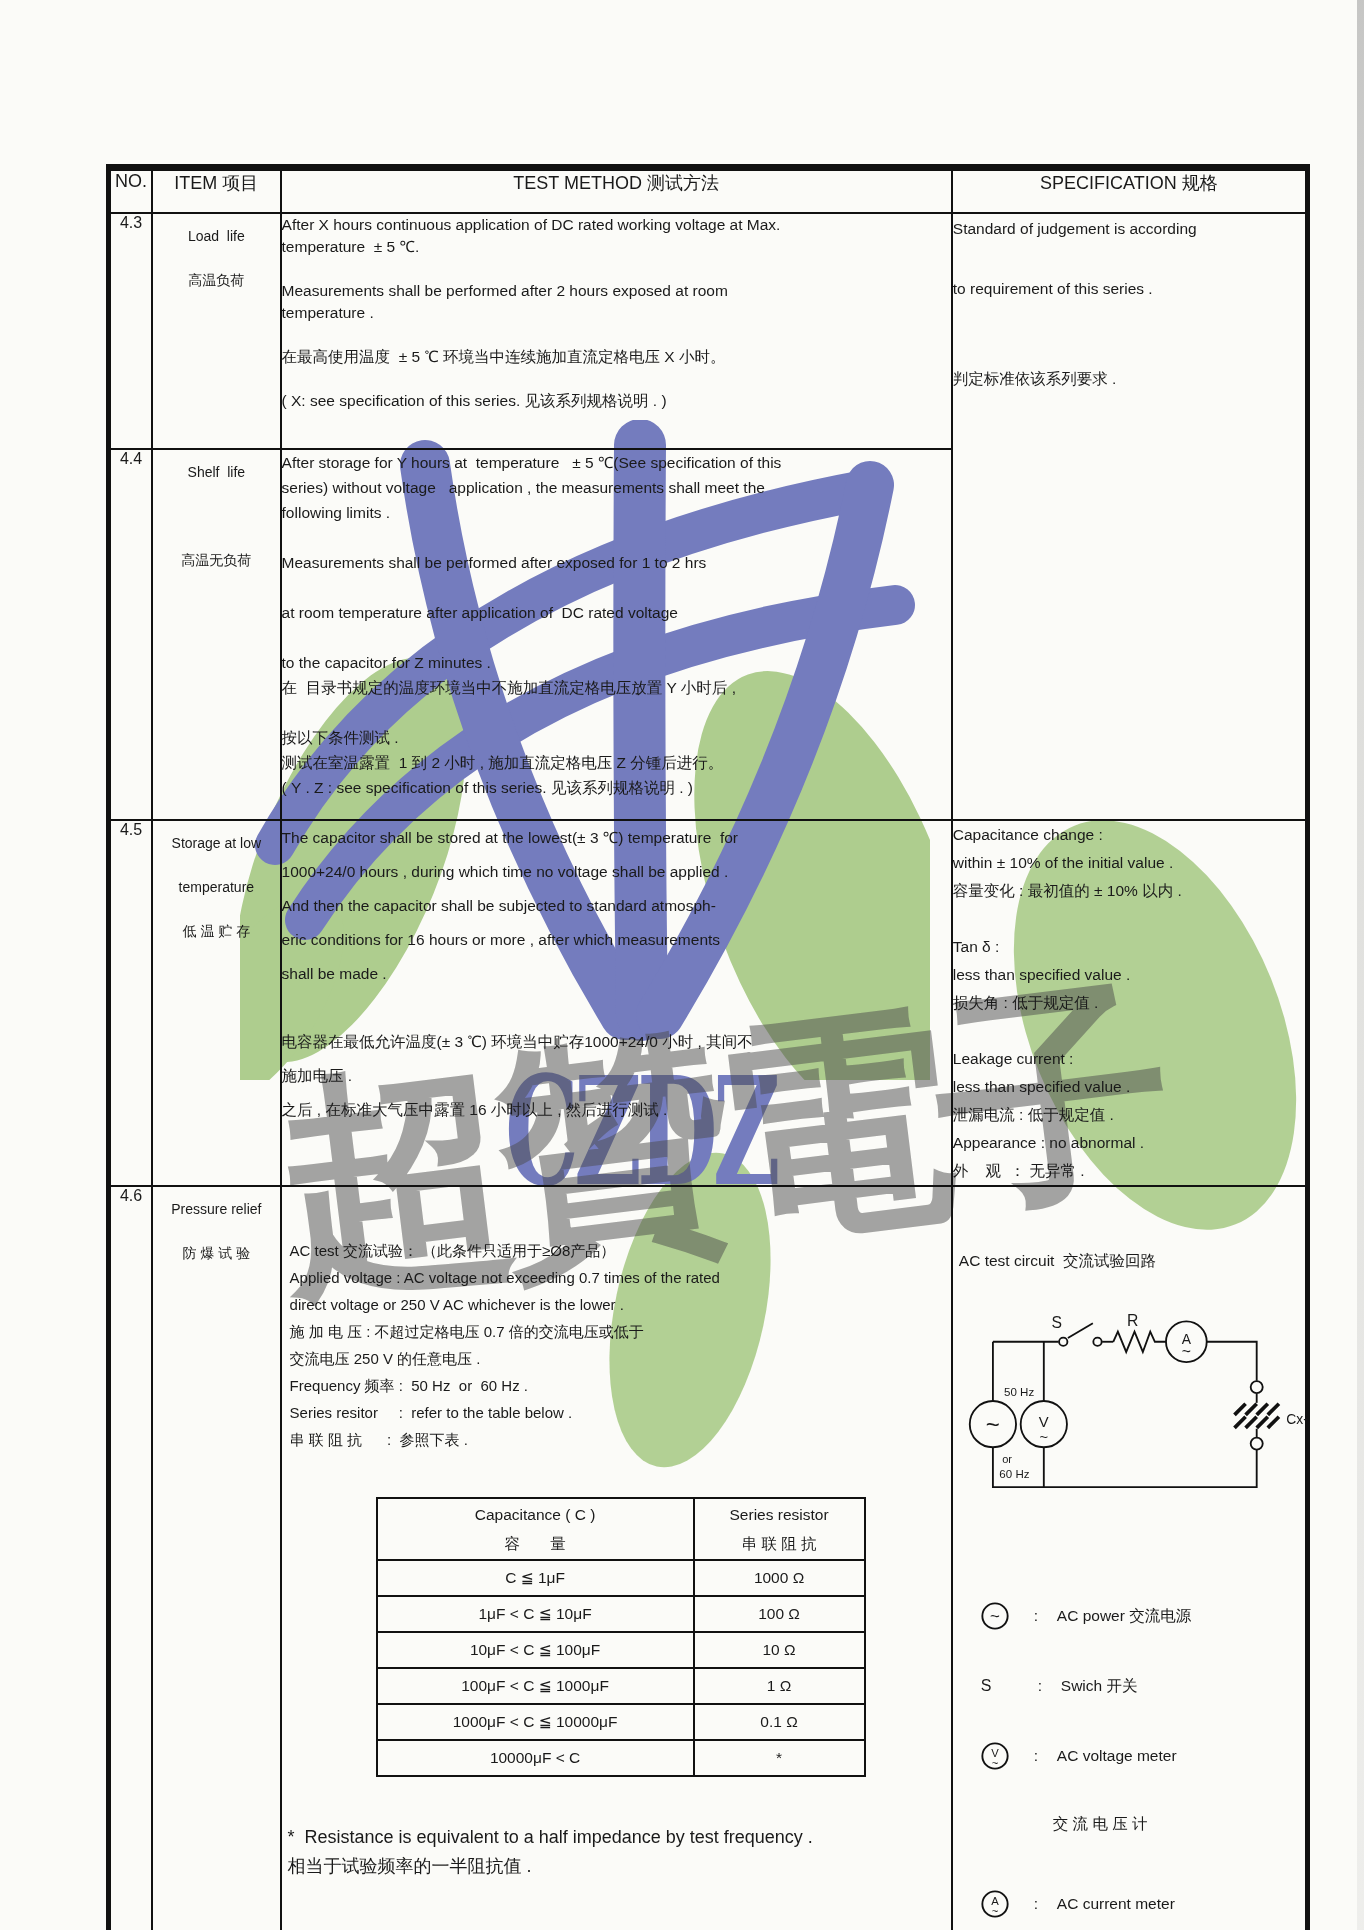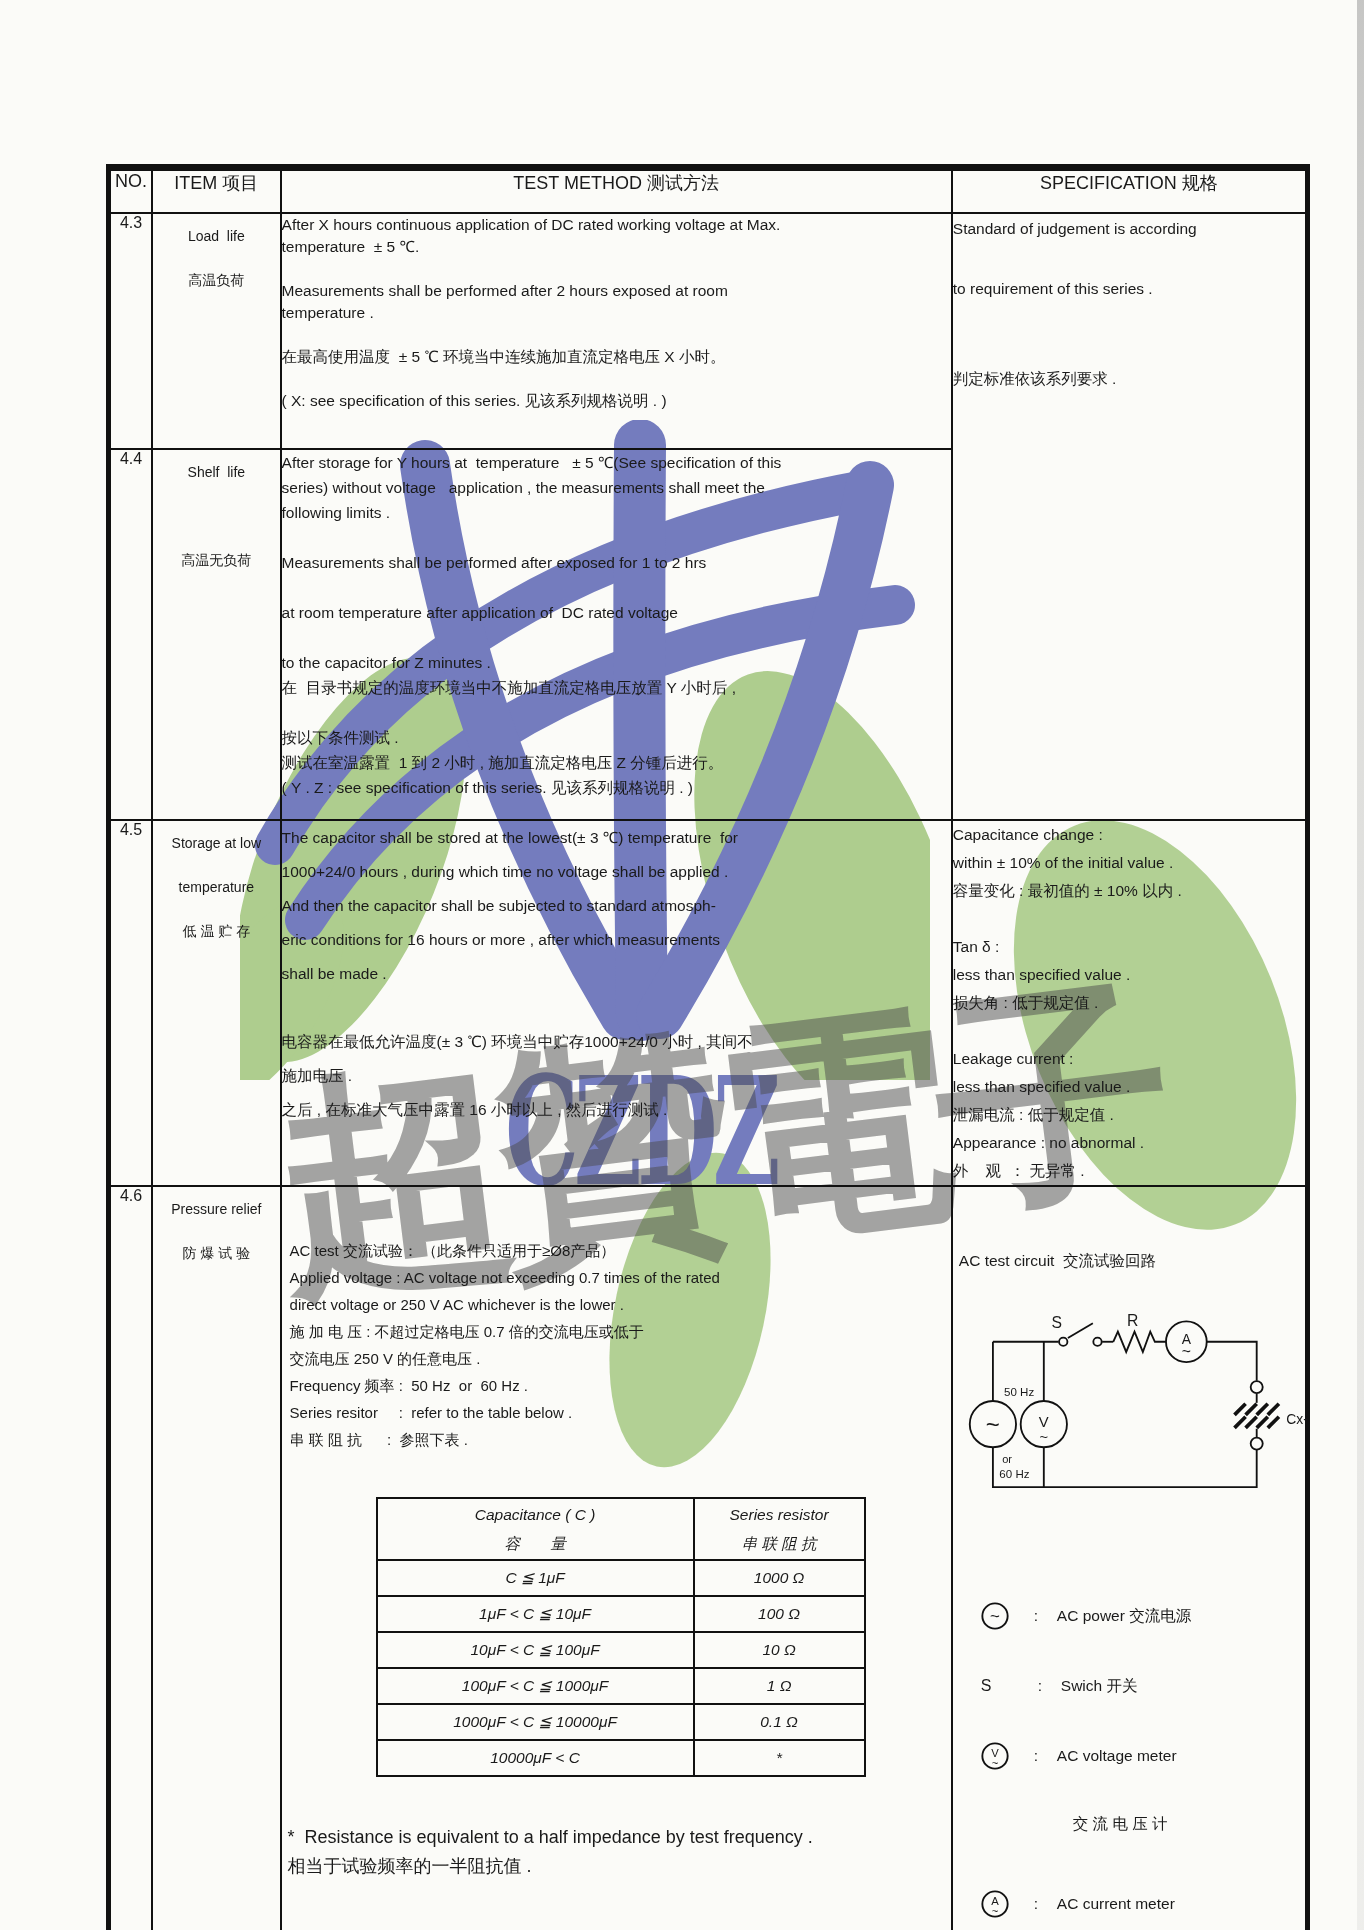--- a/index.html
+++ b/index.html
@@ -39,37 +39,37 @@
   .m44{line-height:25px;padding-top:12px;}
   .m45{line-height:34px;padding-top:12px;}
   .s43{line-height:30px;padding-top:26px;}
   .s45{line-height:28px;padding-top:16px;}
   .m46text{font-size:15px;white-space:pre-wrap;line-height:27px;padding:14px 4px 0 8px;}
   .footnote{font-size:18px;white-space:pre-wrap;line-height:29px;margin-top:10px;padding-left:6px;}
 
   
   table.rtable{border-collapse:collapse;table-layout:fixed;width:488px;margin:8px 0 0 94px;}
   table.rtable th,table.rtable td{border:2px solid var(--border-color);text-align:center;
-       font-weight:normal;font-size:15.5px;font-style:italic;}
+       font-weight:normal;font-size:15.5px;}
   table.rtable th{white-space:pre-wrap;line-height:29px;height:60px;vertical-align:middle;}
   table.rtable td{height:34px;vertical-align:middle;}
 
   
   .circuit-title{font-size:15.5px;margin-top:28px;padding-left:6px;}
   svg.circuit{margin:6px 0 0 12px;display:block;}
   .cline{stroke:var(--border-color);stroke-width:2;fill:none;}
   .chatch{stroke:var(--border-color);stroke-width:4;fill:none;}
   .ctext{fill:var(--text-color);font-family:"Liberation Sans",sans-serif;}
   .legend{margin-top:14px;font-size:15.5px;}
   .lrow{display:flex;align-items:center;height:34px;padding-left:24px;}
   .licon{width:36px;display:flex;justify-content:center;align-items:center;}
   .lS{font-size:16px;justify-content:flex-start;padding-left:4px;}
   .lcolon{width:30px;text-align:center;margin-left:8px;}
   .llabel{margin-left:6px;white-space:pre-wrap;}
-  .lsub{padding-left:100px;height:30px;line-height:30px;white-space:pre-wrap;margin-left:20px;}
+  .lsub{padding-left:100px;height:30px;line-height:30px;white-space:pre-wrap;}
   .arow{margin-top:12px;}
 </style>
 </head>
 <body>
 
 <div class="doc">
 
   <div class="watermark">
     <svg class="wm-logo" width="690" height="660" viewBox="0 0 690 660">
       <ellipse cx="110" cy="440" rx="90" ry="215" transform="rotate(22 110 440)" style="fill:var(--wm-green)"></ellipse>

